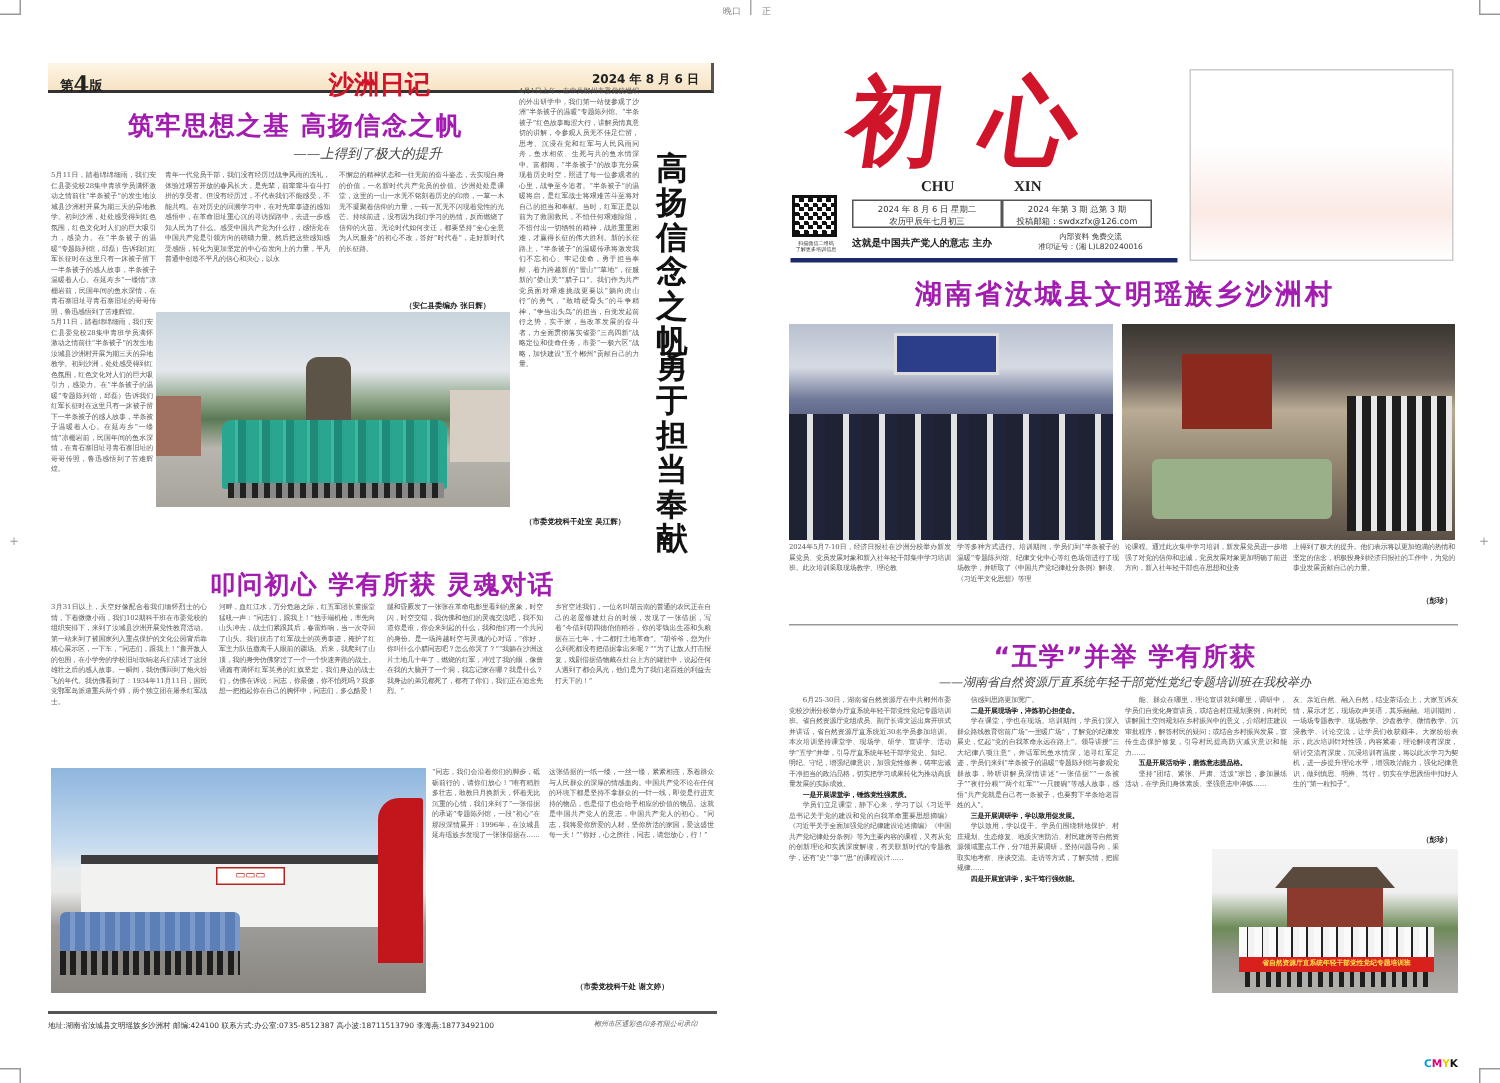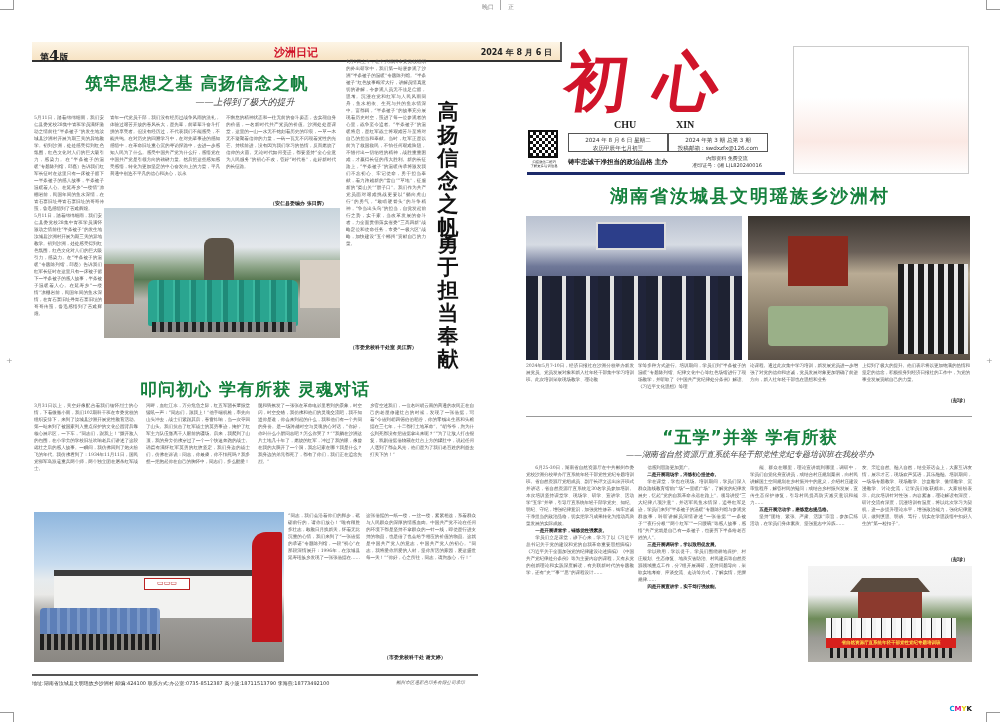--- a/index.html
+++ b/index.html
@@ -5,26 +5,26 @@
 *{box-sizing:border-box;margin:0;padding:0}
 html,body{width:1000px;height:722px;background:#fff;overflow:hidden;font-family:"DejaVu Serif",serif;color:#333}
 .abs{position:absolute}
 .crop{position:absolute;border:1px solid #999}
 .slug{position:absolute;font-size:6px;color:#888}
 .txt{font-size:4.6px;line-height:7px;color:#555;text-align:justify;overflow:hidden;word-break:break-all;letter-spacing:-0.1px}
 .txt p{text-indent:2em}
 .bold{font-weight:bold;color:#222}
 .photo{position:absolute;overflow:hidden}
 
-#pagebar{left:32px;top:42px;width:530px;height:20px;background:linear-gradient(#fdf5e6,#f7e3c4);border-bottom:2px solid #333;border-right:2px solid #555}
+#pagebar{left:32px;top:42px;width:444px;height:20px;background:linear-gradient(#fdf5e6,#f7e3c4);border-bottom:2px solid #333;border-right:2px solid #555}
 #pagebar .no{position:absolute;left:8px;top:4px;font-size:9px;font-weight:bold;color:#222}
 #pagebar .no b{font-size:15px;position:relative;top:1px}
-#pagebar .sec{position:absolute;left:0;right:0;top:3px;text-align:center;font-size:11px;font-weight:bold;color:#d0142a}
+#pagebar .sec{position:absolute;left:0;right:0;top:3px;text-align:center;font-size:17px;font-weight:bold;color:#d0142a}
 #pagebar .date{position:absolute;right:8px;top:5px;font-size:8px;font-weight:bold;color:#222;font-family:"DejaVu Sans",sans-serif}
-.h1{font-weight:bold;color:#15803d;text-align:center;letter-spacing:1px}
+.h1{font-weight:bold;color:#a21caf;text-align:center;letter-spacing:1px}
 .h1s{font-style:italic;color:#444;text-align:center}
 .vhead{position:absolute;font-size:21px;font-weight:bold;color:#111;width:24px;line-height:23px;text-align:center}
 
 #logo{left:565px;top:42px;width:180px;height:82px}
 #slogan{left:793px;top:46px;width:176px;height:128px;border:1px solid #ccc;background:linear-gradient(#fff 40%,#fbe9e4 75%,#fff);padding:14px 10px 0 12px;font-size:9.5px;line-height:19px;color:#333;letter-spacing:2px}
 .infobox{position:absolute;border:1px solid #555;font-family:"DejaVu Sans",sans-serif;font-size:5.6px;line-height:8px;text-align:center;color:#333;padding-top:2px}
 .bluebar{position:absolute;left:527px;top:172px;width:258px;height:3px;background:#1c2a6a}
 .sig{position:absolute;font-size:5px;color:#222;font-weight:bold}
 .cmyk{position:absolute;right:28px;top:705px;font-size:7px;font-family:"DejaVu Sans",sans-serif;font-weight:bold}
 </style>
@@ -106,21 +106,21 @@
   </div>
 
 <div class="infobox" style="left:568px;top:133px;width:100px;height:19px">
   <div>2024 年 8 月 6 日   星期二</div>
     <div>农历甲辰年七月初三</div>
 </div>
 <div class="infobox" style="left:668px;top:133px;width:100px;height:19px">
   <div>2024 年第 3 期   总第 3 期</div>
     <div>投稿邮箱：swdxzfx@126.com</div>
 </div>
-<div class="abs" style="left:568px;top:158px;font-size:6.5px;font-weight:bold;color:#222;font-family:'DejaVu Sans',sans-serif;white-space:nowrap">铸牢忠诚干净担当的政治品格  主办</div>
+<div class="abs" style="left:568px;top:158px;font-size:6.5px;font-weight:bold;color:#222;font-family:'DejaVu Sans',sans-serif;white-space:nowrap">这就是中国共产党人的意志  主办</div>
 <div class="abs" style="left:682px;top:155px;font-size:5px;line-height:7px;text-align:center;color:#333;font-family:'DejaVu Sans',sans-serif;width:90px">
     <div>内部资料  免费交流</div>
     <div>准印证号：(湘 L)L820240016</div>
   </div>
 <div class="bluebar"></div>
 
 <div id="slogan" class="abs">
 </div>
 
 <div class="abs h1" style="left:520px;top:184px;width:460px;font-size:18px;font-family:'DejaVu Sans',sans-serif;letter-spacing:2px">湖南省汝城县文明瑶族乡沙洲村</div>

